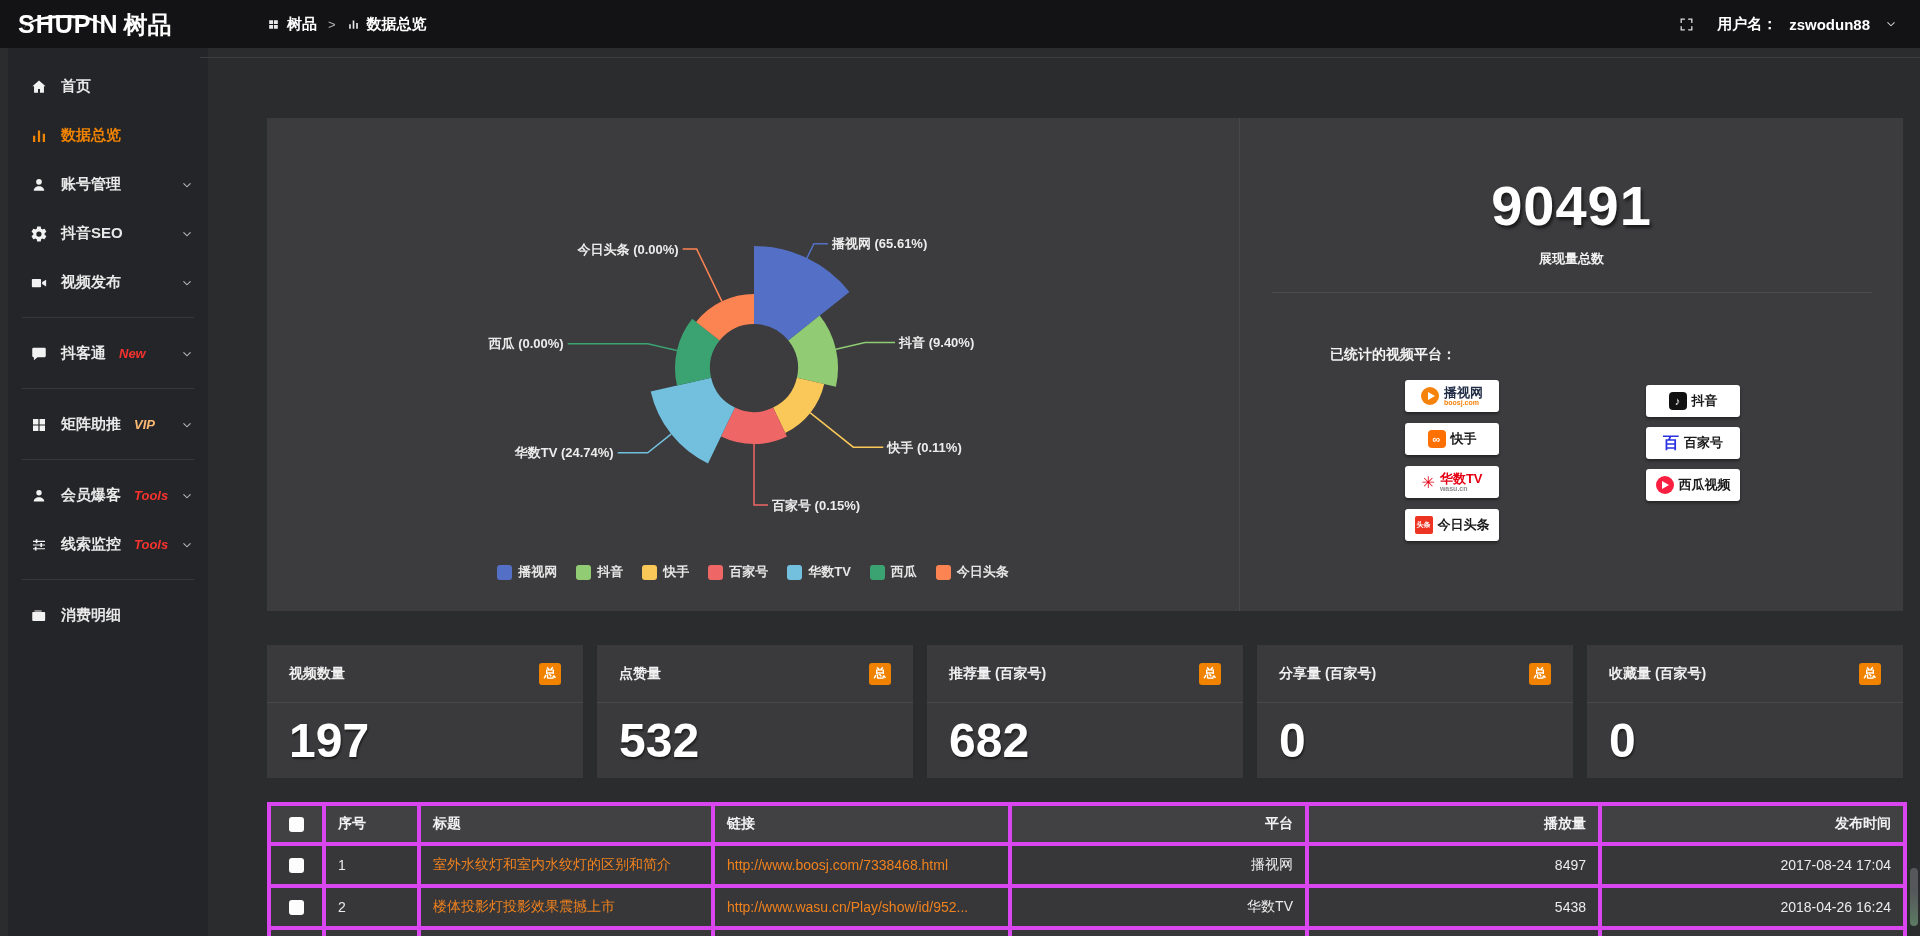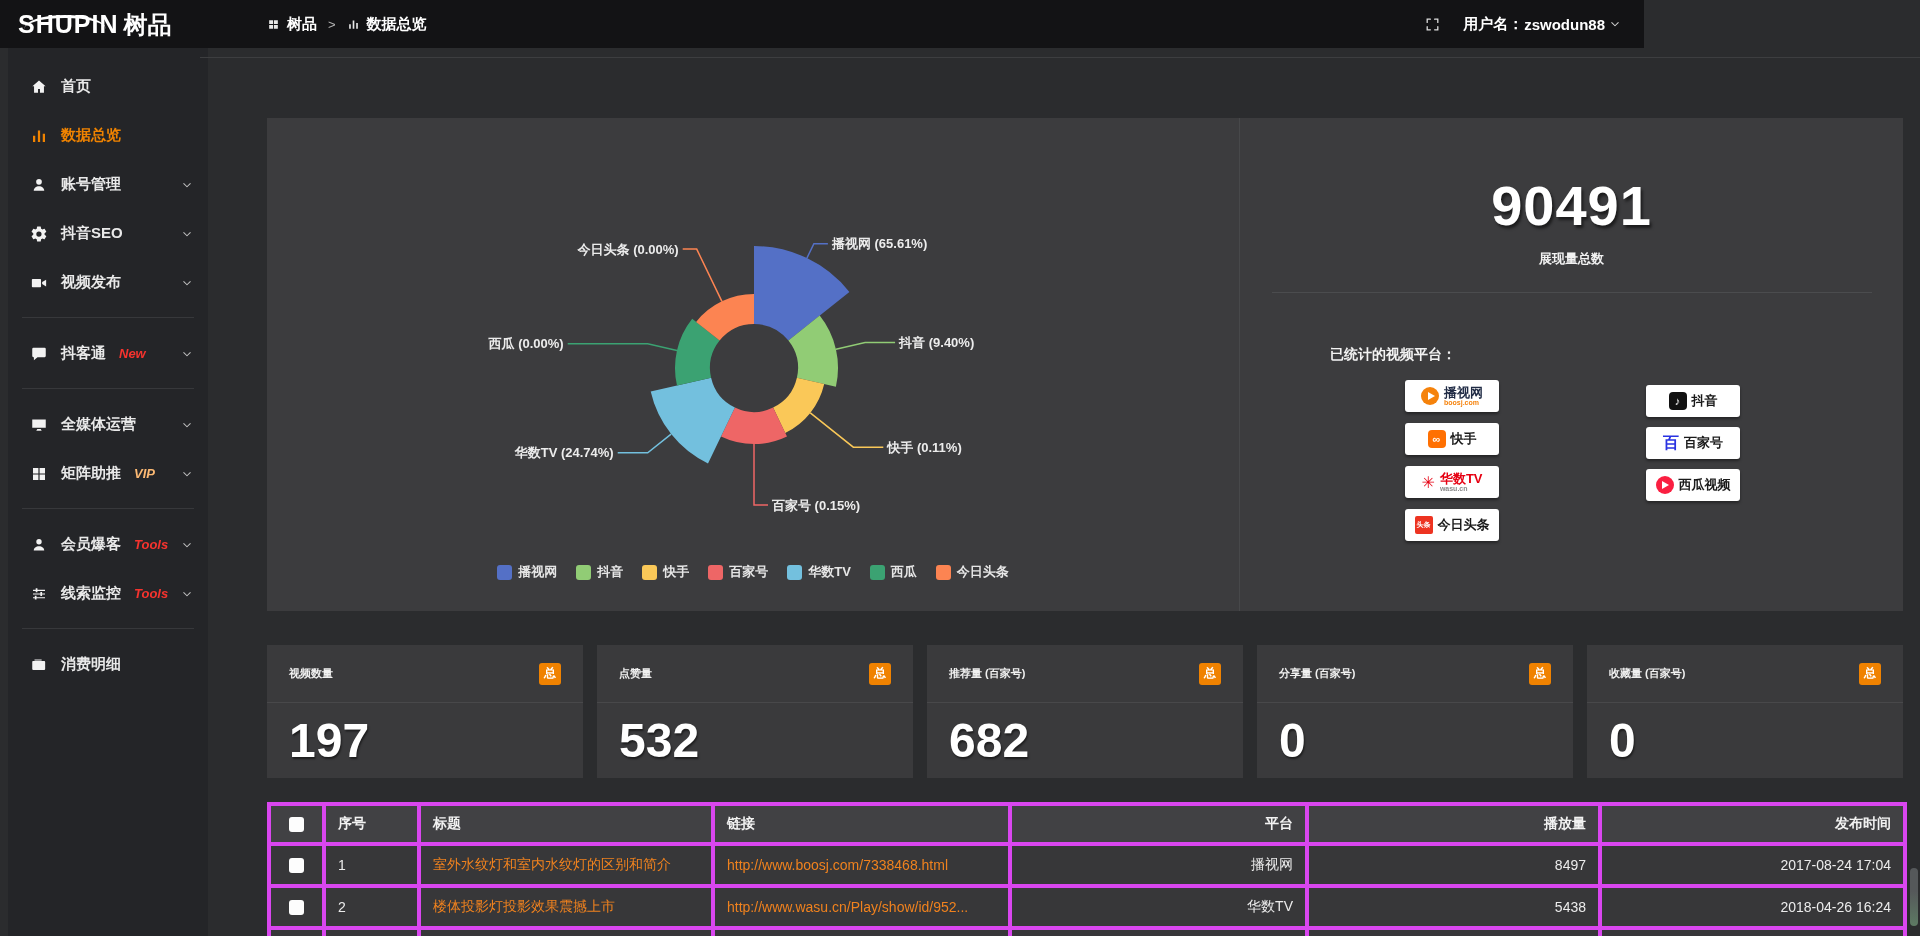--- a/index.html
+++ b/index.html
@@ -1,34 +1,34 @@
 <!DOCTYPE html>
 <html><head>
 <meta charset="utf-8">
 <style>
   * { margin:0; padding:0; box-sizing:border-box; }
   html,body { width:1920px; height:936px; overflow:hidden; background:#2b2c2e;
     font-family:"Liberation Sans","DejaVu Sans",sans-serif; }
   svg { display:block; }
 
   
-  .topbar { position:absolute; left:0; top:0; width:1644px; height:48px; background:#131315;
+  .topbar { position:absolute; left:0; top:0; width:1920px; height:48px; background:#131315;
     display:flex; align-items:center; z-index:20; }
   .logo { position:relative; width:200px; padding-left:18px; display:flex; align-items:flex-end; }
   .logo-arc { position:absolute; left:24px; top:3px; width:82px; height:14px;
     border-top:3px solid #fff; border-radius:50% 50% 0 0 / 100% 100% 0 0; }
   .logo-en { color:#fff; font-size:25px; font-weight:700; letter-spacing:1px; line-height:1; }
   .logo-cn { color:#fff; font-size:24px; font-weight:700; margin-left:5px; line-height:1; }
   .breadcrumb { display:flex; align-items:center; margin-left:67px; color:#fff; gap:7px; }
   .bc-ico { color:#e8e8e8; display:flex; }
   .bc-item { font-size:15px; font-weight:700; color:#fff; }
   .bc-sep { color:#b5b5b5; font-size:13px; margin:0 4px; }
   .top-right { margin-left:auto; display:flex; align-items:center; gap:22px; padding-right:22px; color:#fff; }
   .fs-btn { display:flex; color:#e0e0e0; cursor:pointer; }
-  .user { display:flex; align-items:center; gap:1px; font-size:15px; font-weight:700; cursor:pointer; }
+  .user { display:flex; align-items:center; gap:12px; font-size:15px; font-weight:700; cursor:pointer; }
   .user .chev { display:flex; color:#cfcfcf; margin-left:2px; }
 
   
   .sidebar { position:absolute; left:8px; top:48px; width:200px; bottom:0; background:#242528; }
   .sb-menu { padding-top:14px; }
   .sb-item { position:relative; height:49px; display:flex; align-items:center; padding-left:22px;
     color:#e9e9e9; cursor:pointer; }
   .sb-item .sb-ico { width:18px; display:flex; color:#f2f2f2; }
   .sb-item.active { color:#f08300; }
   .sb-item.active .sb-ico { color:#f08300; }
@@ -75,21 +75,21 @@
   .pi-char { font-size:16px; font-weight:700; }
   .plat-text { display:flex; flex-direction:column; line-height:1.05; text-align:left; }
   .plat-name { font-size:13px; font-weight:700; color:#1a1a1a; }
   .plat-sub { font-size:7px; font-weight:700; }
 
   
   .cards { position:absolute; left:67px; top:597px; display:flex; gap:14px; }
   .card { width:316px; height:133px; background:#3a3a3c; }
   .card-head { height:58px; display:flex; align-items:center; justify-content:space-between;
     padding:0 22px; border-bottom:1px solid #48484a; }
-  .card-label { color:#f0f0f0; font-size:11px; font-weight:700; }
+  .card-label { color:#f0f0f0; font-size:14px; font-weight:700; }
   .card-badge { width:22px; height:22px; background:#f08200; color:#fff; border-radius:3px;
     font-size:12px; font-weight:700; display:flex; align-items:center; justify-content:center; }
   .card-value { padding:14px 0 0 22px; color:#fff; font-size:48px; font-weight:700; line-height:1;
     text-shadow:1px 2px 2px rgba(0,0,0,0.5); }
 
   
   .table-wrap { position:absolute; left:67px; top:754px; width:1636px; }
   table { width:1636px; border-collapse:collapse; table-layout:fixed; }
   th { height:40px; background:#414144; color:#f2f2f2; font-size:14px; font-weight:700; }
   td { height:42px; background:#373739; color:#ececec; font-size:14px; }
@@ -213,33 +213,20 @@
         </span>
         <span class="sb-label">抖客通</span>
         <span class="sb-tag" style="color: rgb(245, 51, 46);">New</span>
         <span class="sb-chev">
           <svg width="14" height="14" viewBox="0 0 24 24" aria-hidden="true">
             <path d="M6.5 9.5 12 15l5.5-5.5" fill="none" stroke="currentColor" stroke-width="1.8" stroke-linecap="round" stroke-linejoin="round"></path>
           </svg>
         </span>
       </div>
       <div class="sb-div"></div>
-      <div class="sb-item">
-        <span class="sb-ico">
-          <svg width="18" height="18" viewBox="0 0 24 24" aria-hidden="true">
-            <path fill="currentColor" d="M3 4.6h18v11.2H3zM9.7 17.2h4.6l1.3 2.6H8.4z"></path>
-          </svg>
-        </span>
-        <span class="sb-label">全媒体运营</span>
-        <span class="sb-chev">
-          <svg width="14" height="14" viewBox="0 0 24 24" aria-hidden="true">
-            <path d="M6.5 9.5 12 15l5.5-5.5" fill="none" stroke="currentColor" stroke-width="1.8" stroke-linecap="round" stroke-linejoin="round"></path>
-          </svg>
-        </span>
-      </div>
       <div class="sb-item">
         <span class="sb-ico">
           <svg width="18" height="18" viewBox="0 0 24 24" aria-hidden="true">
             <path fill="currentColor" d="M4 4h7.2v7.2H4zM12.8 4H20v7.2h-7.2zM4 12.8h7.2V20H4zM12.8 12.8H20V20h-7.2z"></path>
           </svg>
         </span>
         <span class="sb-label">矩阵助推</span>
         <span class="sb-tag" style="color: #fdba74;">VIP</span>
         <span class="sb-chev">
           <svg width="14" height="14" viewBox="0 0 24 24" aria-hidden="true">

